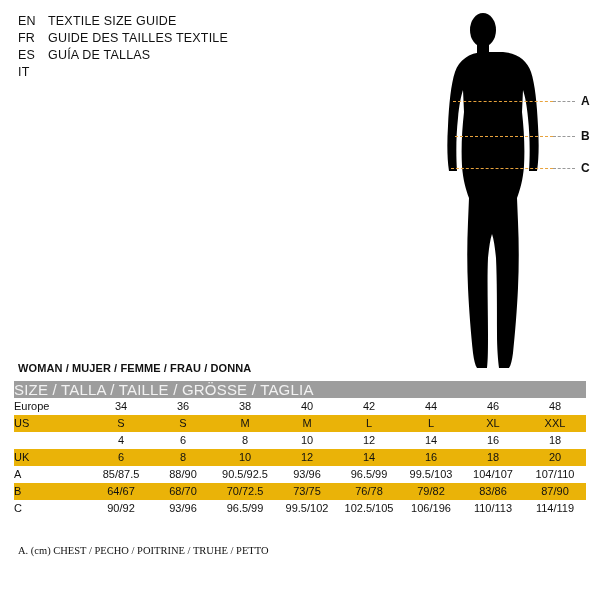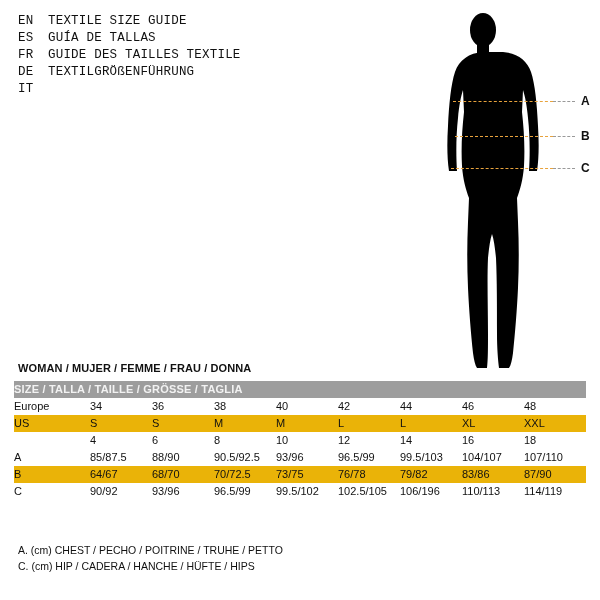--- a/index.html
+++ b/index.html
@@ -26,21 +26,20 @@
     left: 18px;
     top: 14px;
     width: 330px;
   }
   .lang-row {
     display: flex;
     align-items: baseline;
     height: 17px;
     font-size: 12.5px;
     letter-spacing: 0.2px;
-    font-family: Liberation Mono, monospace;
   }
   .lang-code {
     width: 30px;
     flex: 0 0 30px;
     color: #111;
   }
   .lang-text {
     color: #111;
     white-space: nowrap;
   }
@@ -98,69 +97,65 @@
     color: #111;
   }
   table.size-table td {
     height: 17px;
     padding: 0;
     line-height: 17px;
   }
   .row-head td {
     background: #9d9d9d;
     color: #f2f2f2;
-    font-weight: 700;
-    font-size: 11px;
+    font-weight: 400;
+    font-size: 15px;
     padding-left: 6px;
     letter-spacing: 0.2px;
   }
   .row-shade td { background: #eab308; }
   .row-plain td { background: #ffffff; }
   .c-label {
     width: 76px;
     padding-left: 6px;
     text-align: left;
   }
   .c-val {
-    text-align: left;
+    text-align: center;
     width: 62px;
   }
 
   
   .legend {
     position: absolute;
     left: 18px;
     top: 543px;
     font-size: 10.5px;
     line-height: 15.5px;
     color: #111;
   }
-  .legend div { white-space: nowrap; }
+  .legend div { white-space: nowrap; font-family: Liberation Serif, serif; }
 </style>
 </head>
 <body>
 
 <div class="page">
 
   <div class="lang-block">
     <div class="lang-row">
       <span class="lang-code">EN</span>
       <span class="lang-text">TEXTILE SIZE GUIDE</span>
     </div>
     <div class="lang-row">
-      <span class="lang-code">ES</span>
-      <span class="lang-text">GUÍA DE TALLAS</span>
-    </div>
-    <div class="lang-row">
       <span class="lang-code">FR</span>
       <span class="lang-text">GUIDE DES TAILLES TEXTILE</span>
     </div>
     <div class="lang-row">
-      <span class="lang-code">DE</span>
-      <span class="lang-text">TEXTILGRÖßENFÜHRUNG</span>
+      <span class="lang-code">ES</span>
+      <span class="lang-text">GUÍA DE TALLAS</span>
     </div>
     <div class="lang-row">
       <span class="lang-code">IT</span>
     </div>
   </div>
 
   <div class="figure-area">
     <svg class="silhouette" width="195" height="365" viewBox="0 0 195 365">
       <g fill="#000000">
 
@@ -258,20 +253,31 @@
           <td class="c-val">4</td>
           <td class="c-val">6</td>
           <td class="c-val">8</td>
           <td class="c-val">10</td>
           <td class="c-val">12</td>
           <td class="c-val">14</td>
           <td class="c-val">16</td>
           <td class="c-val">18</td>
         </tr>
 
+        <tr class="row-shade">
+          <td class="c-label">UK</td>
+          <td class="c-val">6</td>
+          <td class="c-val">8</td>
+          <td class="c-val">10</td>
+          <td class="c-val">12</td>
+          <td class="c-val">14</td>
+          <td class="c-val">16</td>
+          <td class="c-val">18</td>
+          <td class="c-val">20</td>
+        </tr>
 
         <tr class="row-plain">
           <td class="c-label">A</td>
           <td class="c-val">85/87.5</td>
           <td class="c-val">88/90</td>
           <td class="c-val">90.5/92.5</td>
           <td class="c-val">93/96</td>
           <td class="c-val">96.5/99</td>
           <td class="c-val">99.5/103</td>
           <td class="c-val">104/107</td>
@@ -300,16 +306,15 @@
           <td class="c-val">106/196</td>
           <td class="c-val">110/113</td>
           <td class="c-val">114/119</td>
         </tr>
       </tbody>
     </table>
   </div>
 
   <div class="legend">
     <div>A. (cm) CHEST / PECHO / POITRINE / TRUHE / PETTO</div>
-    <div>C. (cm) HIP / CADERA / HANCHE / HÜFTE / HIPS</div>
   </div>
 
 </div>
 
 </body></html>

